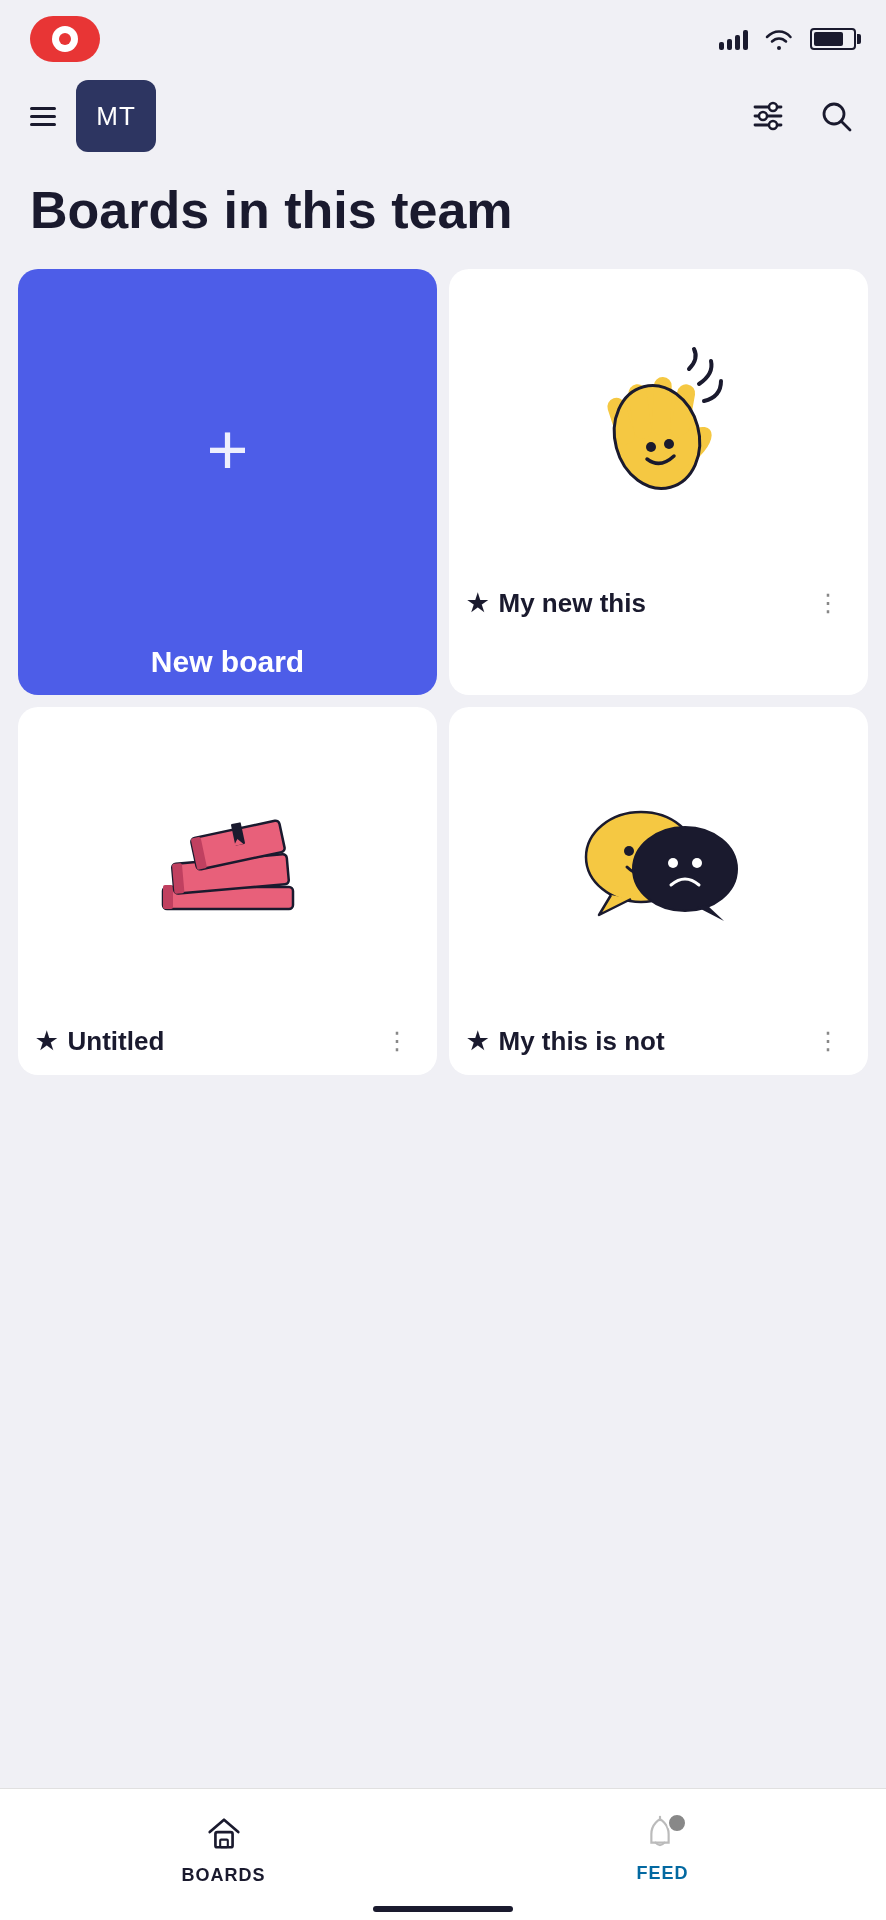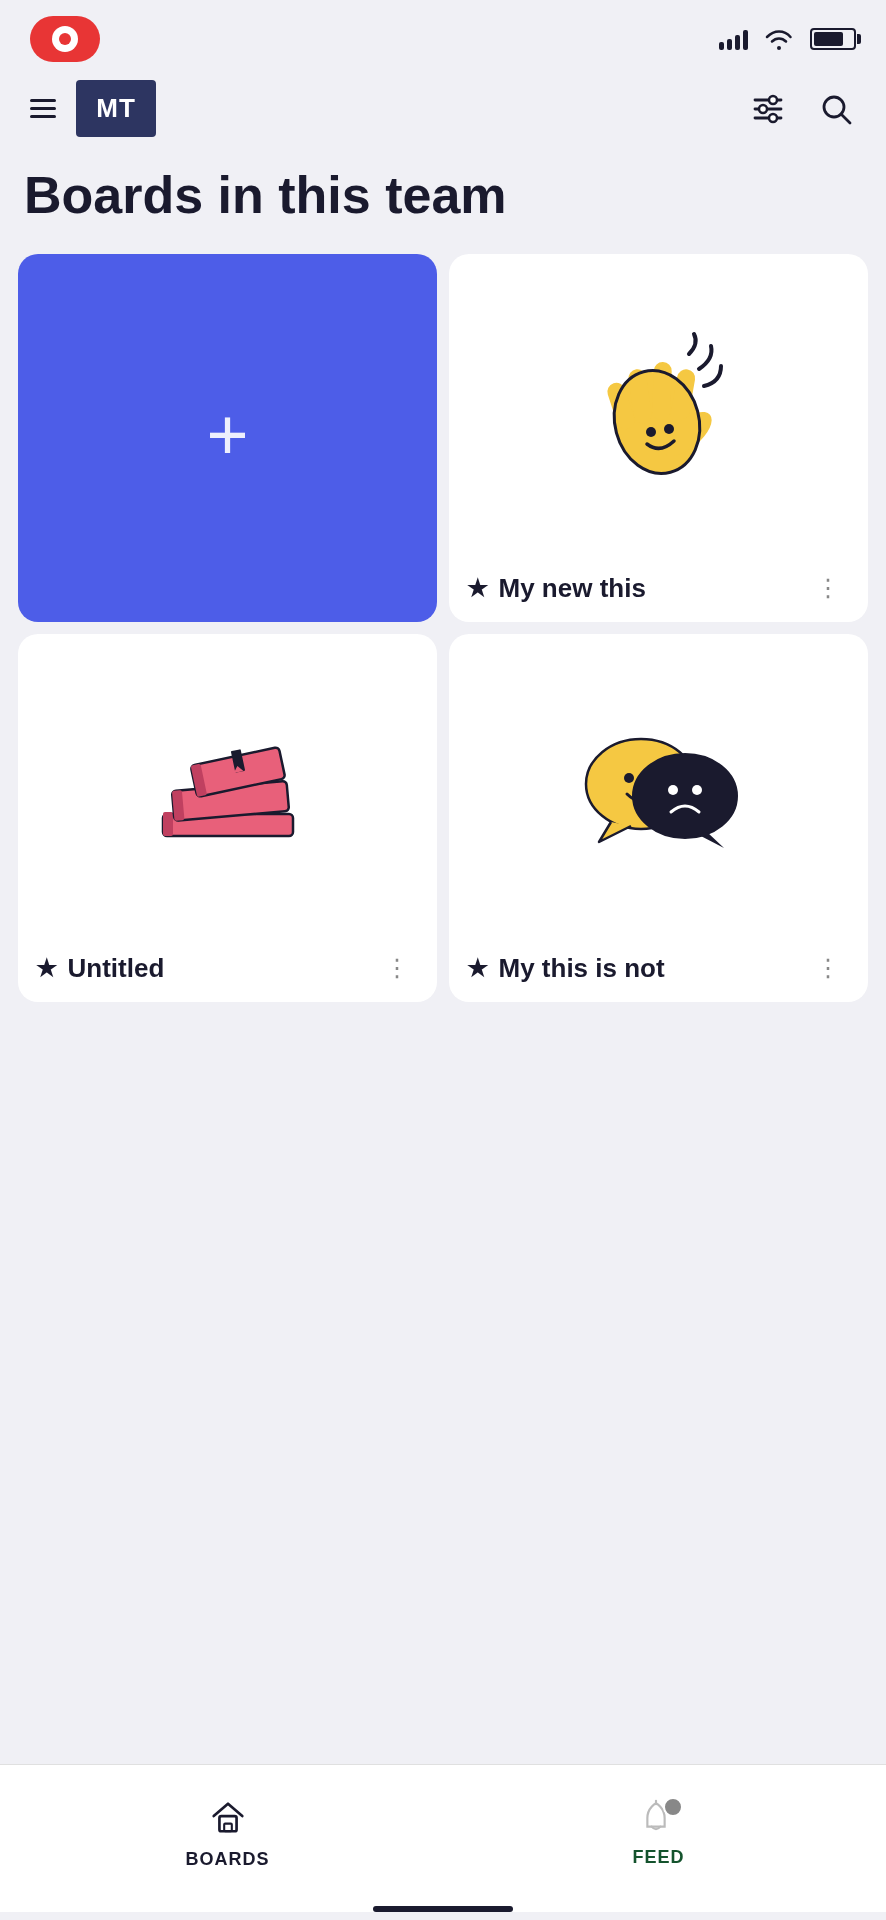--- a/index.html
+++ b/index.html
@@ -128,28 +128,28 @@
     .hamburger-btn span {
       display: block;
       width: 26px;
       height: 3px;
       background: #1a1a2e;
       border-radius: 2px;
     }
 
     .team-avatar {
       width: 80px;
-      height: 57px;
+      height: 72px;
       background: #2d3561;
-      border-radius: 4px;
+      border-radius: 12px;
       display: flex;
       align-items: center;
       justify-content: center;
       color: white;
-      font-weight: 700;
+      font-weight: 400;
       font-size: 26px;
       letter-spacing: 1px;
     }
 
     .header-right {
       display: flex;
       align-items: center;
       gap: 28px;
     }
 
@@ -157,21 +157,21 @@
       cursor: pointer;
       width: 40px;
       height: 40px;
       display: flex;
       align-items: center;
       justify-content: center;
     }
 
     
     .page-title {
-      padding: 10px 24px 30px;
+      padding: 10px 30px 30px;
       font-size: 52px;
       font-weight: 900;
       color: #1a1a2e;
       line-height: 1.1;
     }
 
     
     .boards-grid {
       display: grid;
       grid-template-columns: 1fr 1fr;
@@ -245,27 +245,27 @@
       cursor: pointer;
       padding: 4px 8px;
       font-size: 24px;
       color: #888;
       letter-spacing: 2px;
     }
 
     
     .bottom-nav {
       position: fixed;
-      bottom: 8px;
+      bottom: 0;
       left: 0;
       width: 886px;
       background: white;
       border-top: 1px solid #e0e0e0;
       display: flex;
-      padding: 12px;
+      padding: 4px;
     }
 
     .nav-item {
       flex: 1;
       display: flex;
       flex-direction: column;
       align-items: center;
       justify-content: center;
       padding: 20px 0 30px;
       cursor: pointer;
@@ -273,21 +273,21 @@
     }
 
     .nav-label {
       font-size: 18px;
       font-weight: 700;
       letter-spacing: 1px;
       color: #1a1a2e;
     }
 
     .nav-label.inactive {
-      color: #14532d;
+      color: #0369a1;
     }
 
     .home-icon svg {
       width: 40px;
       height: 40px;
     }
 
     .bell-icon-wrap {
       position: relative;
       width: 44px;
@@ -385,20 +385,23 @@
 </div>
 
 <div class="page-title">Boards in this team</div>
 
 <div class="boards-grid">
 
   <div class="board-card new-board">
     <div class="board-card-image">
       <div class="plus-icon">+</div>
     </div>
+    <div class="board-card-footer">
+      <div class="board-name">New board</div>
+    </div>
   </div>
 
   <div class="board-card">
     <div class="board-card-image">
 
       <svg width="160" height="180" viewBox="0 0 160 180" fill="none">
 
         <path d="M110 40 Q120 30 115 20" stroke="#1a1a2e" stroke-width="4" stroke-linecap="round" fill="none"></path>
         <path d="M120 55 Q135 45 132 32" stroke="#1a1a2e" stroke-width="4" stroke-linecap="round" fill="none"></path>
         <path d="M125 72 Q142 68 142 52" stroke="#1a1a2e" stroke-width="4" stroke-linecap="round" fill="none"></path>

